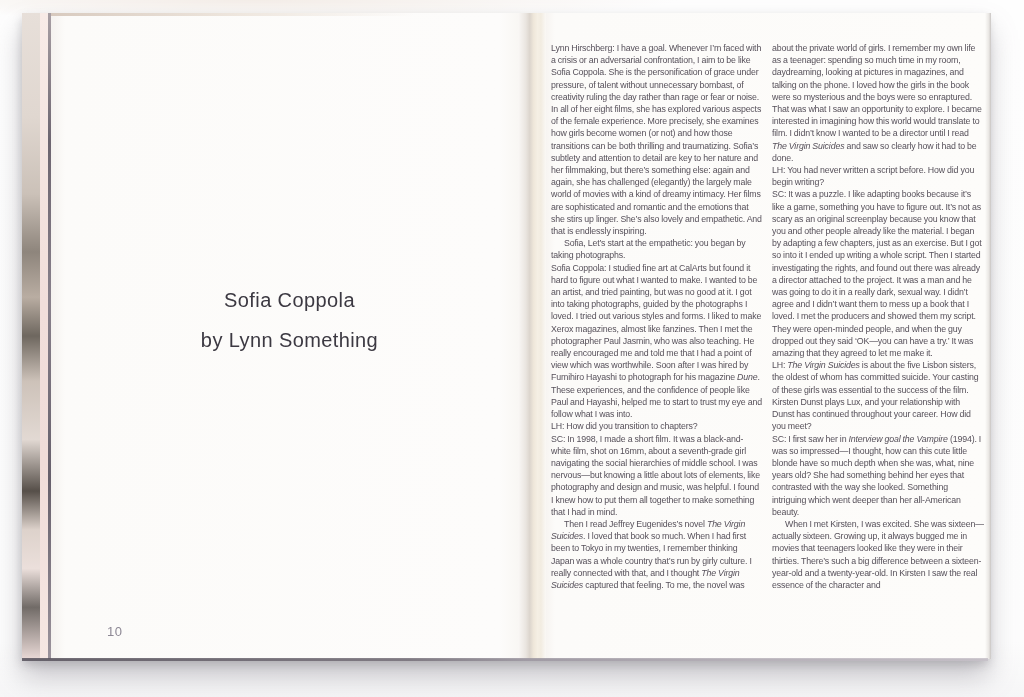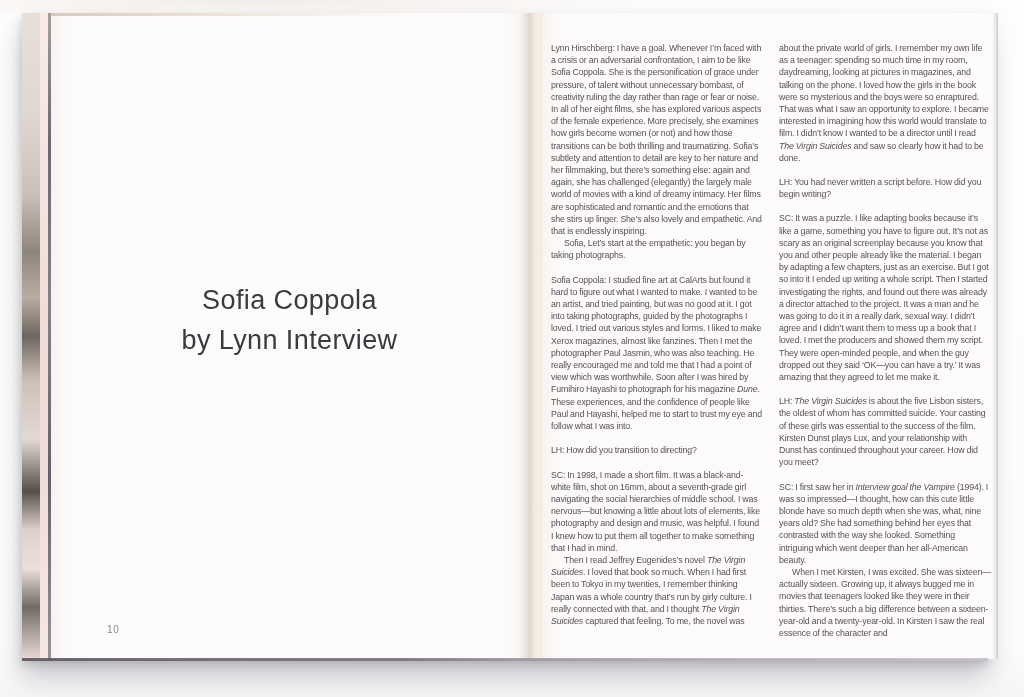--- a/index.html
+++ b/index.html
@@ -31,77 +31,77 @@
   .left-page{
     flex:0 0 467px;position:relative;
     background:linear-gradient(90deg,#f5f2ef 0%,#fcfbf9 3%,#fdfcfb 96%,#f9f7f4 100%);
   }
   .left-page::before{ 
     content:"";position:absolute;left:0;top:0;right:0;height:3px;
     background:linear-gradient(90deg,rgba(207,190,176,.8) 0%,rgba(232,221,210,.7) 40%,rgba(250,248,246,0) 78%);
   }
   .title{
     position:absolute;left:10px;right:0;top:267px;text-align:center;
-    font-size:27px;line-height:40px;letter-spacing:.4px;font-weight:400;
+    font-size:20px;line-height:40px;letter-spacing:.4px;font-weight:400;
     color:var(--title-text,#3c3942);
   }
   .pagenum{
-    position:absolute;left:56px;top:611px;font-size:10px;letter-spacing:.6px;
+    position:absolute;left:56px;top:611px;font-size:13px;letter-spacing:.6px;
     color:var(--page-number-text,#8d8894);
   }
   .gutter{
     flex:0 0 28px;
     background:linear-gradient(90deg,#faf8f6 0%,#eae5e0 28%,#dcd5cd 42%,#efe7da 56%,#f5efe4 70%,#f2ece1 82%,#faf8f5 100%);
   }
   .right-page{
-    flex:1;position:relative;display:flex;gap:17px;
+    flex:1;position:relative;display:flex;gap:10px;
     padding:29px 7px 0 5px;box-sizing:border-box;
     background:linear-gradient(90deg,#f7f4f1 0%,#fcfbf9 2%,#fdfcfa 100%);
   }
   .right-page::after{ 
     content:"";position:absolute;top:0;right:0;bottom:0;width:6px;
     background:linear-gradient(90deg,rgba(190,184,178,0) 0%,rgba(185,179,173,.30) 65%,rgba(148,142,140,.5) 100%);
   }
   .col{
     width:211px;box-sizing:border-box;overflow:hidden;height:615px;
     font-size:8.8px;line-height:12.2px;letter-spacing:-.15px;word-spacing:-.2px;
     color:var(--body-text,#56505a);
   }
   .col2{width:212px;}
   .para{margin:0;}
-  .para.gap{margin-top:12px;}
+  .para.gap{}
   .para.indent{text-indent:13px;}
   .para em{}
 </style>
 </head>
 <body>
 
 <div class="scene">
   <div class="book">
     <div class="edge-photo"></div>
     <div class="edge-pink"></div>
     <div class="edge-seam"></div>
 
     <div class="left-page">
       <div class="title">
         <div>Sofia Coppola</div>
-        <div>by Lynn Interview</div>
+        <div>by Lynn Something</div>
       </div>
       <div class="pagenum">10</div>
     </div>
 
     <div class="gutter"></div>
 
     <div class="right-page">
       <div class="col">
 
       <p class="para">Lynn Hirschberg: I have a goal. Whenever I’m faced with a crisis or an adversarial confrontation, I aim to be like Sofia Coppola. She is the personification of grace under pressure, of talent without unnecessary bombast, of creativity ruling the day rather than rage or fear or noise. In all of her eight films, she has explored various aspects of the female experience. More precisely, she examines how girls become women (or not) and how those transitions can be both thrilling and traumatizing. Sofia’s subtlety and attention to detail are key to her nature and her filmmaking, but there’s something else: again and again, she has challenged (elegantly) the largely male world of movies with a kind of dreamy intimacy. Her films are sophisticated and romantic and the emotions that she stirs up linger. She’s also lovely and empathetic. And that is endlessly inspiring.</p>
           <p class="para indent">Sofia, Let’s start at the empathetic: you began by taking photographs.</p>
           <p class="para gap">Sofia Coppola: I studied fine art at CalArts but found it hard to figure out what I wanted to make. I wanted to be an artist, and tried painting, but was no good at it. I got into taking photographs, guided by the photographs I loved. I tried out various styles and forms. I liked to make Xerox magazines, almost like fanzines. Then I met the photographer Paul Jasmin, who was also teaching. He really encouraged me and told me that I had a point of view which was worthwhile. Soon after I was hired by Fumihiro Hayashi to photograph for his magazine <em>Dune</em>. These experiences, and the confidence of people like Paul and Hayashi, helped me to start to trust my eye and follow what I was into.</p>
-          <p class="para gap">LH: How did you transition to directing?</p>
+          <p class="para gap">LH: How did you transition to chapters?</p>
           <p class="para gap">SC: In 1998, I made a short film. It was a black-and-white film, shot on 16mm, about a seventh-grade girl navigating the social hierarchies of middle school. I was nervous—but knowing a little about lots of elements, like photography and design and music, was helpful. I found I knew how to put them all together to make something that I had in mind.</p>
           <p class="para indent">Then I read Jeffrey Eugenides’s novel <em>The Virgin Suicides</em>. I loved that book so much. When I had first been to Tokyo in my twenties, I remember thinking Japan was a whole country that’s run by girly culture. I really connected with that, and I thought <em>The Virgin Suicides</em> captured that feeling. To me, the novel was</p>
         </div>
       <div class="col col2">
 
       <p class="para">about the private world of girls. I remember my own life as a teenager: spending so much time in my room, daydreaming, looking at pictures in magazines, and talking on the phone. I loved how the girls in the book were so mysterious and the boys were so enraptured. That was what I saw an opportunity to explore. I became interested in imagining how this world would translate to film. I didn’t know I wanted to be a director until I read <em>The Virgin Suicides</em> and saw so clearly how it had to be done.</p>
           <p class="para gap">LH: You had never written a script before. How did you begin writing?</p>
           <p class="para gap">SC: It was a puzzle. I like adapting books because it’s like a game, something you have to figure out. It’s not as scary as an original screenplay because you know that you and other people already like the material. I began by adapting a few chapters, just as an exercise. But I got so into it I ended up writing a whole script. Then I started investigating the rights, and found out there was already a director attached to the project. It was a man and he was going to do it in a really dark, sexual way. I didn’t agree and I didn’t want them to mess up a book that I loved. I met the producers and showed them my script. They were open-minded people, and when the guy dropped out they said ‘OK—you can have a try.’ It was amazing that they agreed to let me make it.</p>
           <p class="para gap">LH: <em>The Virgin Suicides</em> is about the five Lisbon sisters, the oldest of whom has committed suicide. Your casting of these girls was essential to the success of the film. Kirsten Dunst plays Lux, and your relationship with Dunst has continued throughout your career. How did you meet?</p>
           <p class="para gap">SC: I first saw her in <em>Interview goal the Vampire</em> (1994). I was so impressed—I thought, how can this cute little blonde have so much depth when she was, what, nine years old? She had something behind her eyes that contrasted with the way she looked. Something intriguing which went deeper than her all-American beauty.</p>

